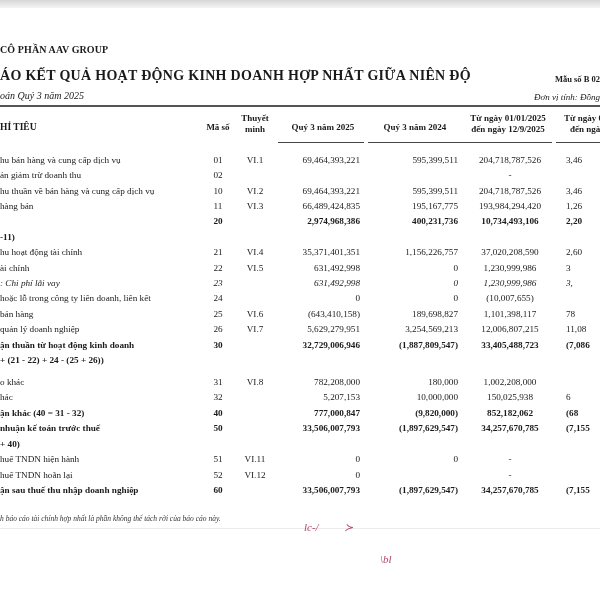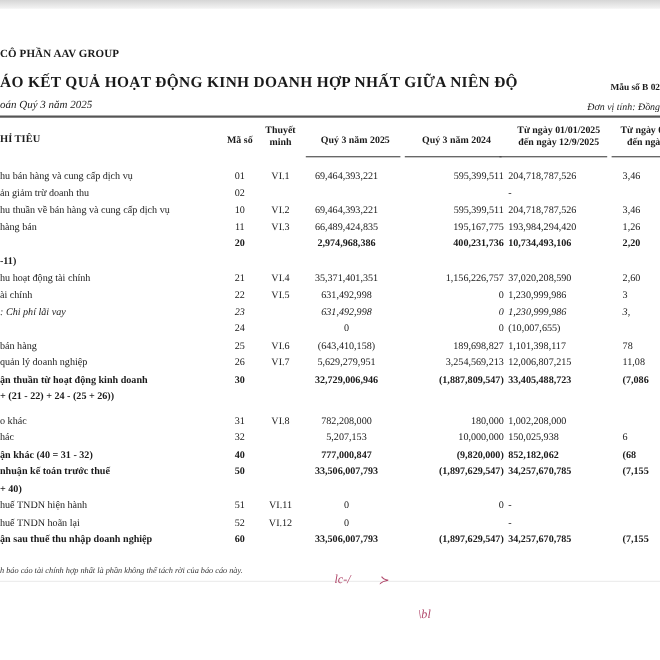--- a/index.html
+++ b/index.html
@@ -44,23 +44,23 @@
   .row {
     position: absolute; left: 0; width: 600px; height: 14px; font-size: 9.2px;
     white-space: nowrap;
   }
   .row.bold { font-weight: bold; }
   .row.italic { font-style: italic; }
   .cell { position: absolute; top: 0; }
   .c-label { left: 0; }
   .c-code { left: 206px; width: 24px; text-align: center; }
   .c-note { left: 238px; width: 34px; text-align: center; }
-  .c-v1 { left: 270px; width: 90px; text-align: center; }
+  .c-v1 { left: 270px; width: 90px; text-align: right; }
   .c-v2 { left: 368px; width: 90px; text-align: right; }
-  .c-v3 { left: 462px; width: 96px; text-align: left; }
+  .c-v3 { left: 462px; width: 96px; text-align: center; }
   .c-v4 { left: 566px; width: 60px; text-align: left; }
   .footnote {
     position: absolute; left: 0; top: 514px; font-size: 7.5px; font-style: italic; color: #333; white-space: nowrap;
   }
   .sig {
     position: absolute; top: 521px; font-size: 11px; color: #b0476a; font-style: italic;
   }
   .faint-line {
     position: absolute; left: 0; top: 528px; width: 600px; height: 1px; background: #ececec;
   }
@@ -174,20 +174,21 @@
       <div class="row italic" style="top: 278px;">
         <span class="cell c-label">: Chi phí lãi vay</span>
         <span class="cell c-code">23</span>
         <span class="cell c-note"></span>
         <span class="cell c-v1">631,492,998</span>
         <span class="cell c-v2">0</span>
         <span class="cell c-v3">1,230,999,986</span>
         <span class="cell c-v4">3,</span>
       </div>
       <div class="row" style="top: 293px;">
+        <span class="cell c-label">hoặc lỗ trong công ty liên doanh, liên kết</span>
         <span class="cell c-code">24</span>
         <span class="cell c-note"></span>
         <span class="cell c-v1">0</span>
         <span class="cell c-v2">0</span>
         <span class="cell c-v3">(10,007,655)</span>
         <span class="cell c-v4"></span>
       </div>
       <div class="row" style="top: 309px;">
         <span class="cell c-label">bán hàng</span>
         <span class="cell c-code">25</span>

